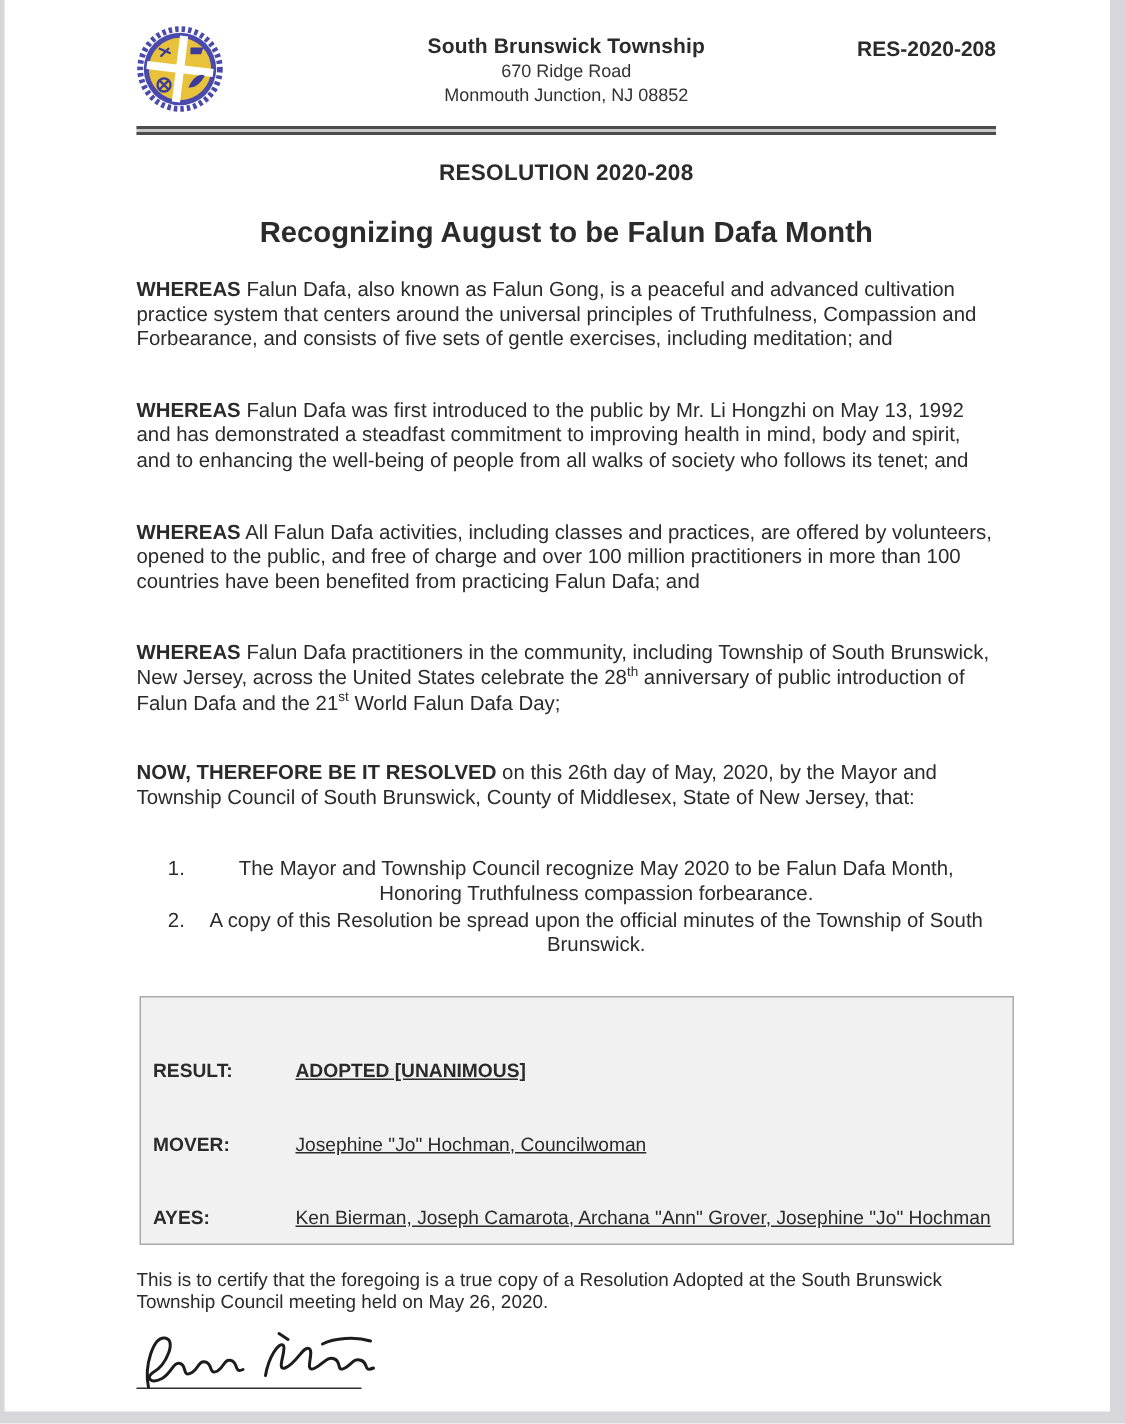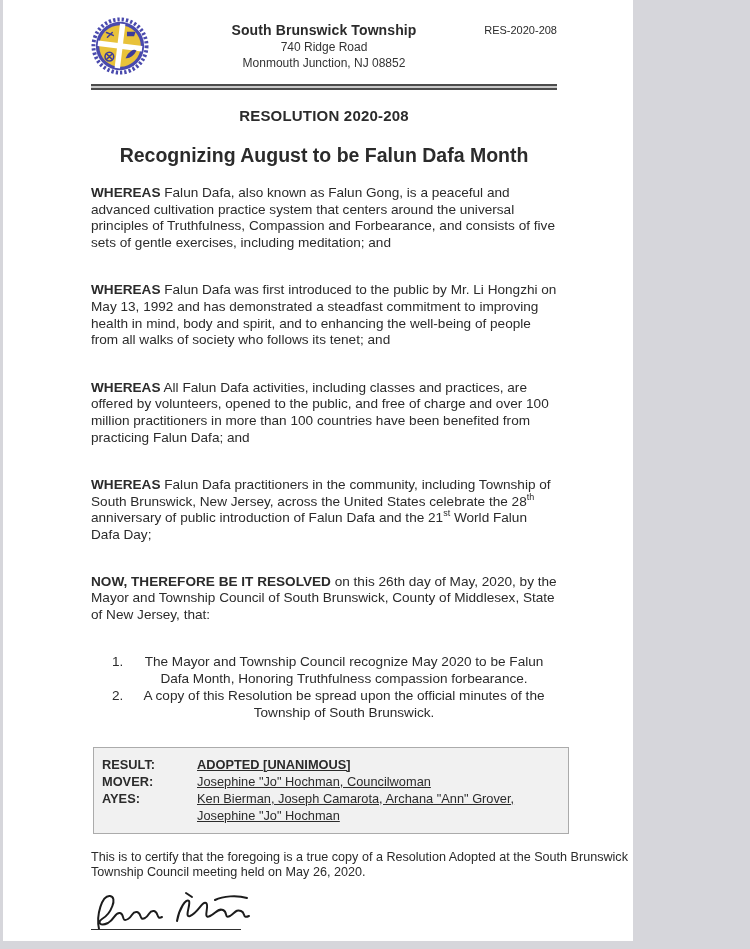--- a/index.html
+++ b/index.html
@@ -4,34 +4,34 @@
 <style>
   * { margin:0; padding:0; box-sizing:border-box; }
   html,body { width:750px; height:949px; }
   body {
     background:#d6d6db;
     font-family:"Liberation Sans","DejaVu Sans",sans-serif;
     color:#2b2b2b;
     position:relative;
   }
   .page {
-    position:absolute; left:3px; top:0; width:630px; height:941px;
+    position:absolute; left:3px; top:0; width:737px; height:941px;
     background:#ffffff; overflow:hidden;
   }
   .content { padding:16px 76px 0 88px; }
 
   
   .hdr { display:flex; align-items:flex-start; position:relative; height:64px; }
   .seal { width:58px; height:58px; flex:0 0 auto; margin-top:1px; }
   .hdr-center {
     position:absolute; left:0; right:0; top:6px; text-align:center;
   }
   .hdr-township { font-size:14px; font-weight:bold; letter-spacing:.1px; }
   .hdr-addr { font-size:12px; margin-top:2px; color:#333; }
-  .hdr-res { position:absolute; right:0; top:8px; font-size:11px; font-weight:normal; }
+  .hdr-res { position:absolute; right:0; top:8px; font-size:14px; font-weight:bold; }
 
   .rule {
     margin-top:4px; height:6px;
     border-top:2px solid #4c4c4c; border-bottom:2px solid #4c4c4c;
     background:#c9c9c9;
   }
 
   .doc-title { text-align:center; font-size:15px; font-weight:bold; margin-top:17px; letter-spacing:.2px; }
   .doc-subtitle { text-align:center; font-size:19.5px; font-weight:bold; margin-top:20px; }
 
@@ -43,21 +43,21 @@
 
   ol.res-list { margin:28px 0 0 18px; padding-left:18px; }
   ol.res-list li { padding-left:4px; margin-bottom:1px;text-align:center; }
 
   .vote-box {
     margin-top:25px; margin-left:2px; margin-right:-12px;
     background:#f1f1f1; border:1px solid #ababab;
     padding:8px 10px 9px 8px;
     font-size:12.8px; line-height:17px;
   }
-  .vote-row { display:flex; }
+  .vote-row { display:flex;margin-top:32px; }
   .vote-label { width:95px; font-weight:bold; flex:0 0 auto; }
   .vote-value { flex:1;text-decoration:underline; }
   .vote-value.strong { font-weight:bold; }
 
   .cert { margin-top:16px; font-size:12.6px; line-height:15.5px; width:560px; }
 
   .sig-block { margin-top:4px; position:relative; height:66px; }
   .sig-svg { position:absolute; left:-2px; top:0; }
   .sig-line { position:absolute; left:0; top:44px; width:150px; border-bottom:1.6px solid #2f2f2f; }
   .sig-caption { position:absolute; left:0; top:59px; font-size:12.8px; color:#1f1f1f; }
@@ -82,21 +82,21 @@
         <g stroke="#3c3c9a" stroke-width="1.6" fill="none" stroke-linecap="round">
           <path d="M17 21 l5 -5 M16 16 l7 3"></path>
           <path d="M38 16 h7 l-1 3 h-6 z" fill="#3c3c9a"></path>
           <path d="M37 42 c3 -6 7 -8 9 -7 c-2 4 -6 7 -9 7 z" fill="#3c3c9a"></path>
           <circle cx="19" cy="41" r="4.5"></circle>
           <path d="M16 38 l6 6 M22 38 l-6 6"></path>
         </g>
       </svg>
       <div class="hdr-center">
         <div class="hdr-township">South Brunswick Township</div>
-        <div class="hdr-addr">740 Ridge Road</div>
+        <div class="hdr-addr">670 Ridge Road</div>
         <div class="hdr-addr">Monmouth Junction, NJ  08852</div>
       </div>
       <div class="hdr-res">RES-2020-208</div>
     </div>
 
     <div class="rule"></div>
 
     <div class="doc-title">RESOLUTION 2020-208</div>
     <div class="doc-subtitle">Recognizing August to be Falun Dafa Month</div>
 

